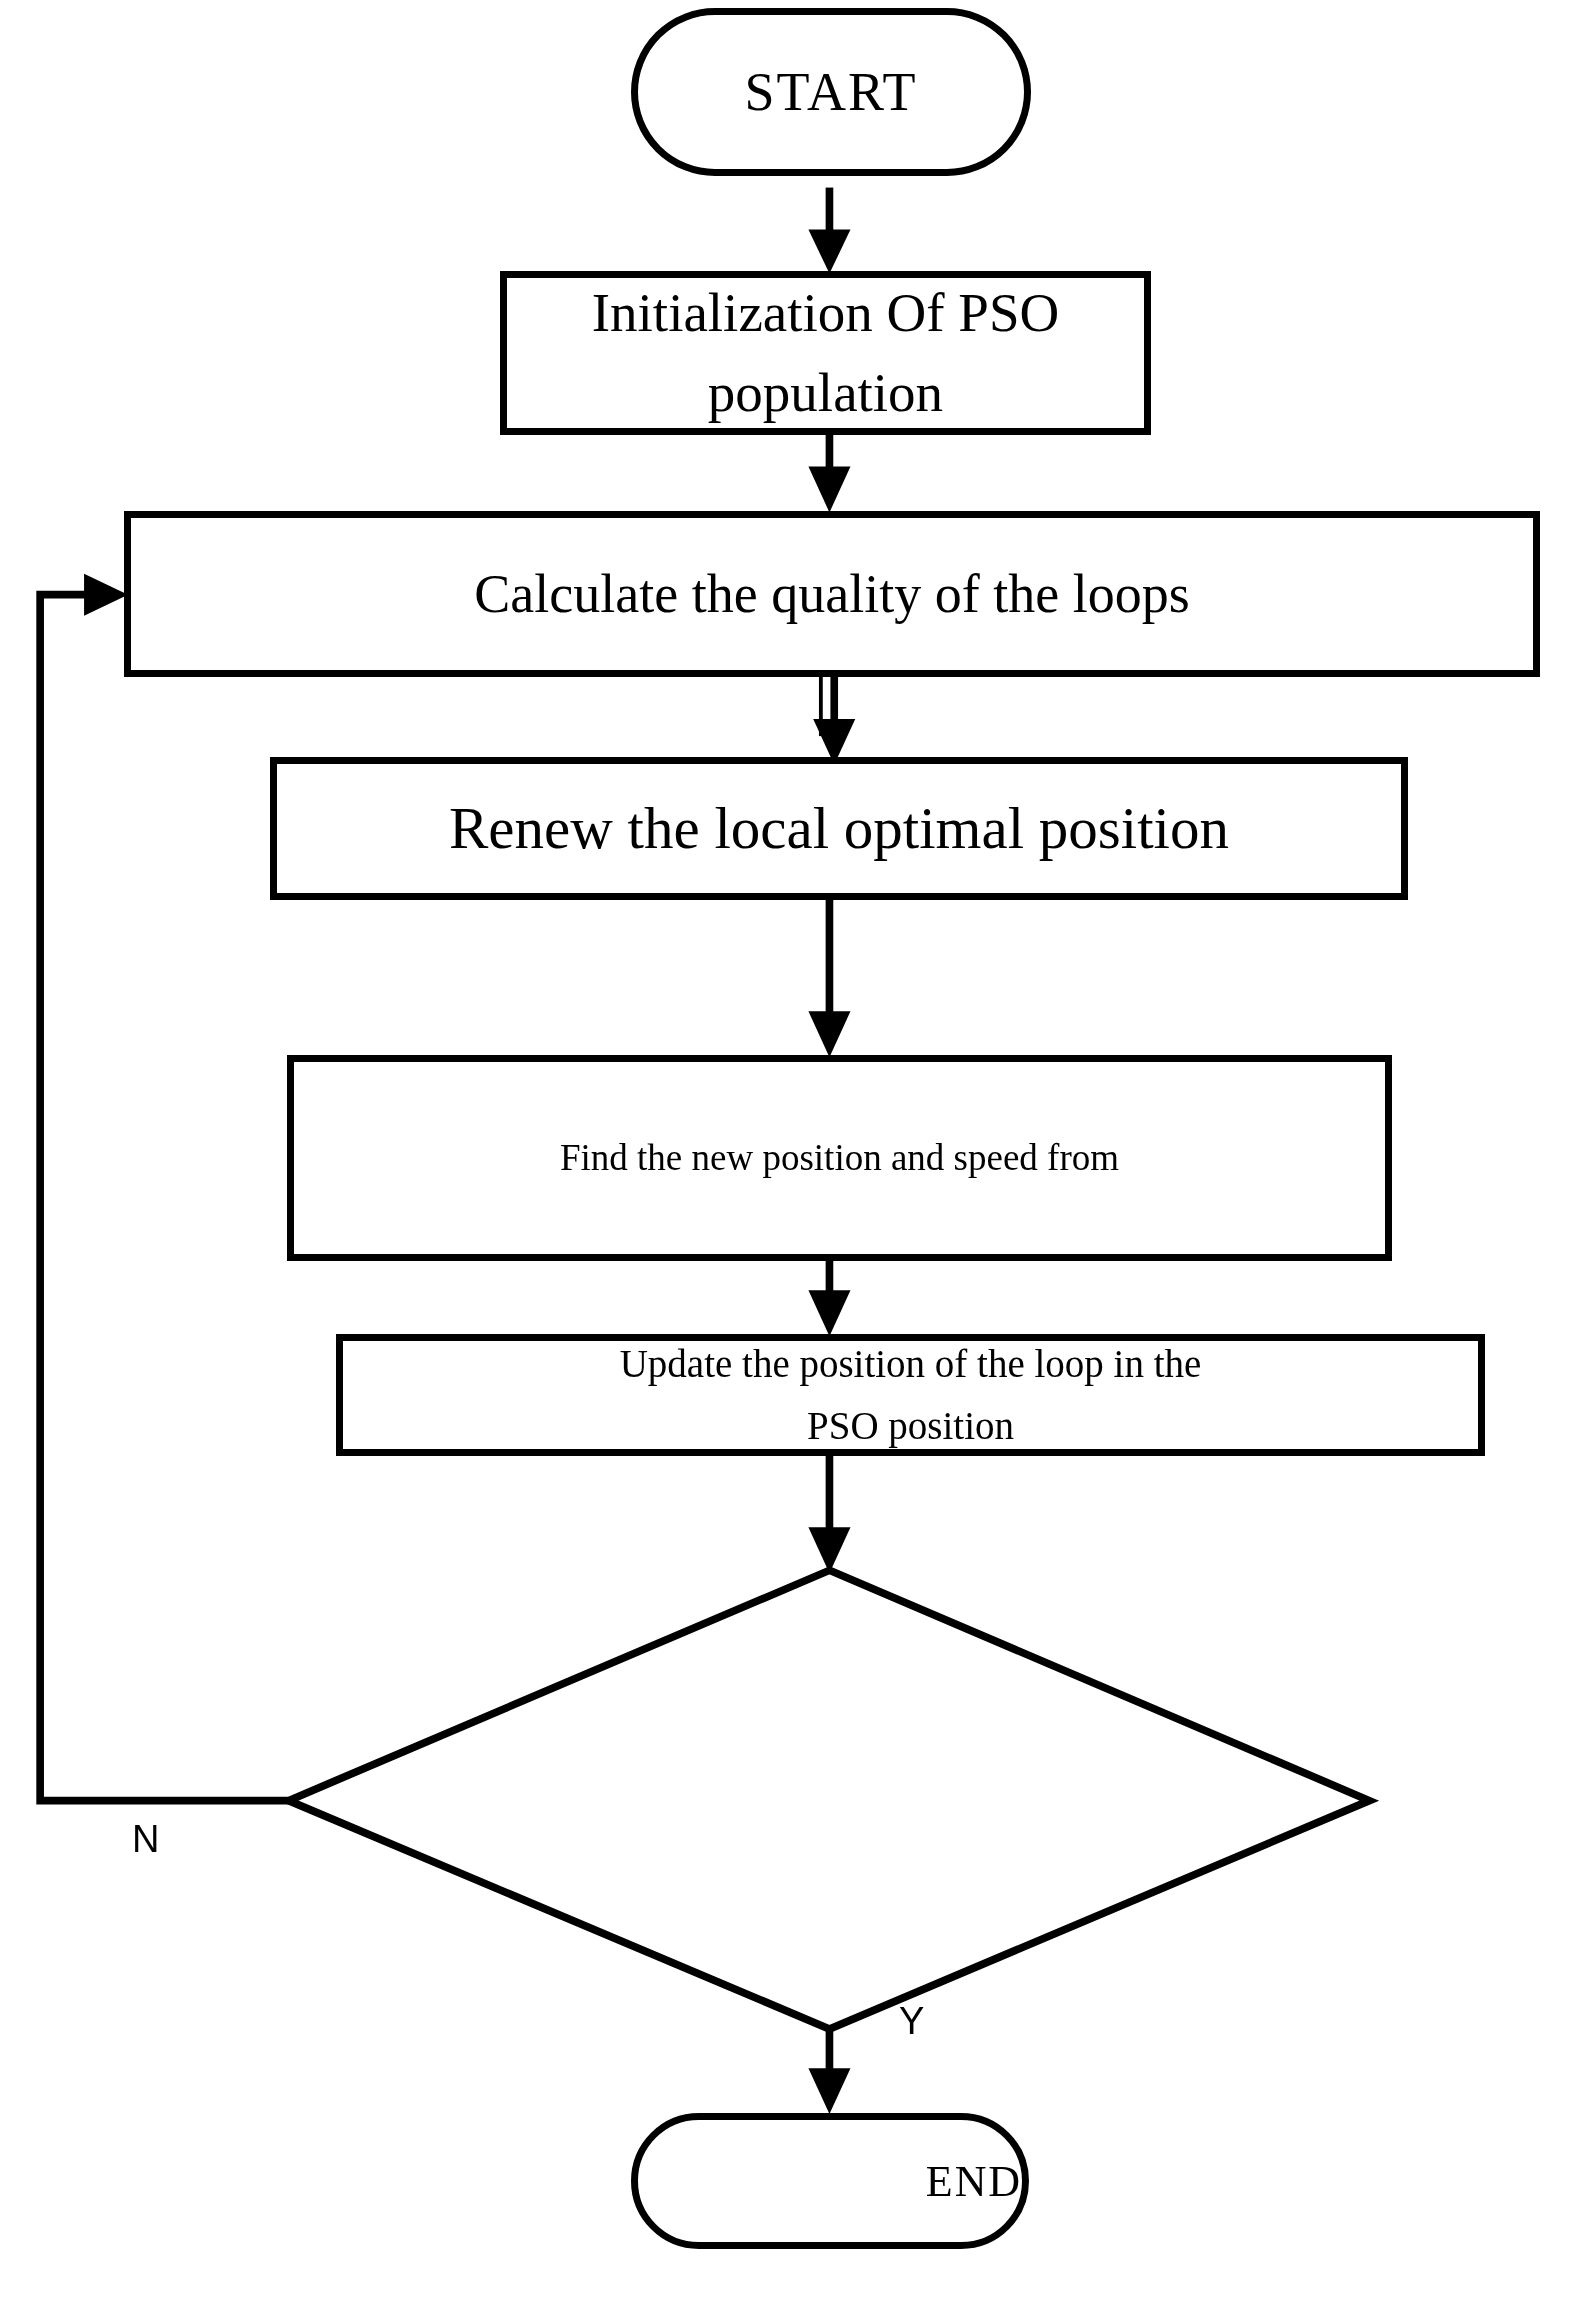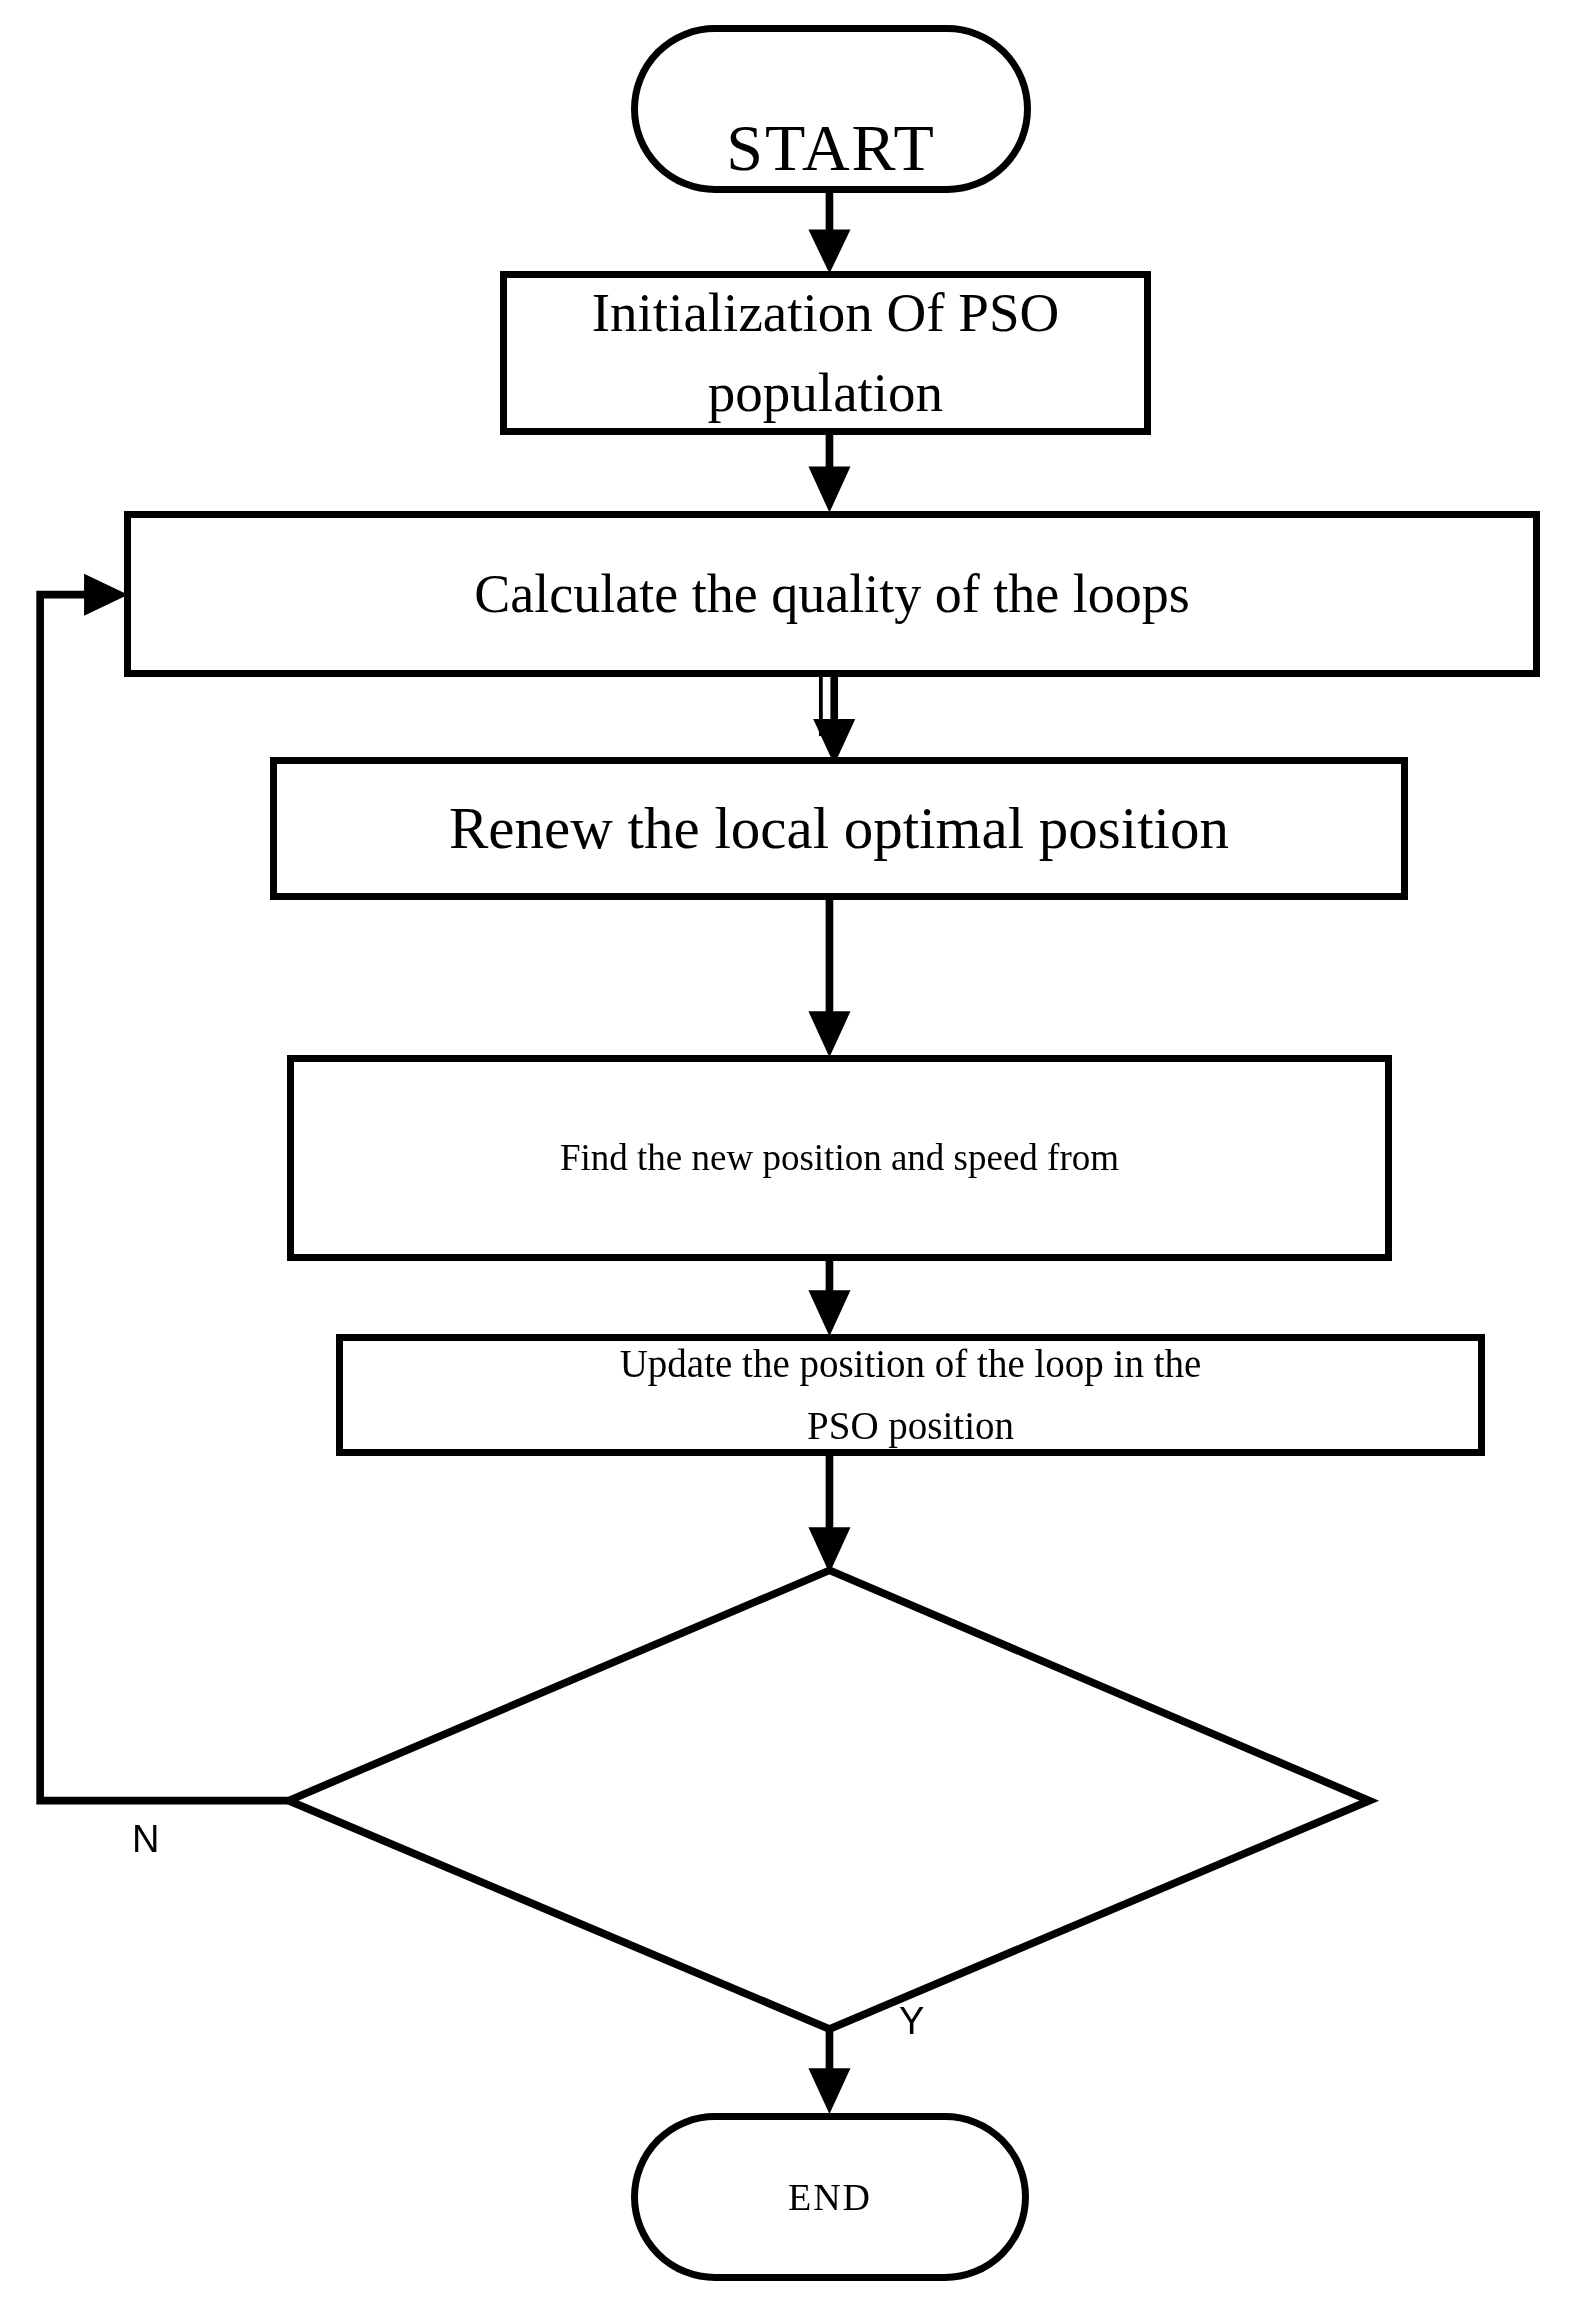--- a/index.html
+++ b/index.html
@@ -14,28 +14,28 @@
   .diamond { fill:#ffffff; stroke:#000; stroke-width:8; }
   .node {
     position:absolute; box-sizing:border-box; border:7.6px solid #000;
     display:flex; flex-direction:column; align-items:center; justify-content:center;
     text-align:center; background:#fff; overflow:visible;
   }
   .terminator { border-radius:91px; }
   .plain { border:none; background:transparent; }
   .line { display:block; white-space:nowrap; }
 
-  #node-start  { left:631px; top:25px;  width:400px; height:168px; font-size:66px; letter-spacing:1.9px;justify-content:flex-end; }
+  #node-start  { left:631px; top:8px;  width:400px; height:168px; font-size:54px; letter-spacing:1.9px; }
   #node-init   { left:500px; top:271px; width:651px; height:164px; font-size:55px; line-height:1.45; }
   #node-calc   { left:124px; top:511px; width:1416px; height:166px; font-size:54px; }
   #node-renew  { left:270px; top:757px; width:1138px; height:143px; font-size:59px; }
   #node-find   { left:287px; top:1055px; width:1105px; height:206px; font-size:37px; line-height:1.55; }
   #node-update { left:336px; top:1334px; width:1149px; height:122px; font-size:39px; line-height:1.6; }
   #node-decision-label { left:384px; top:1571px; width:891px; height:459px; font-size:46px; line-height:1.65; }
-  #node-end    { left:631px; top:2113px; width:398px; height:168px; font-size:38px; letter-spacing:1.9px; }
+  #node-end    { left:631px; top:2113px; width:398px; height:136px; font-size:44px; letter-spacing:1.9px;align-items:flex-end; }
 
   .branch-label {
     position:absolute; font-family:"Liberation Sans", sans-serif;
     font-size:38px; color:#000;
   }
   #label-no  { left:132px; top:1818px; }
   #label-yes { left:899px; top:2000px; }
 </style>
 </head>
 <body>

